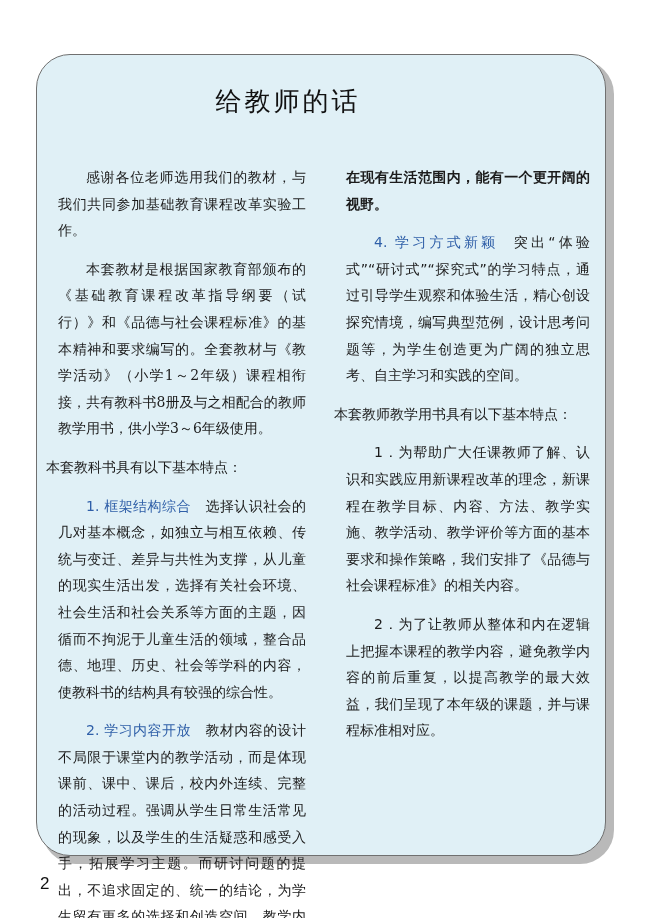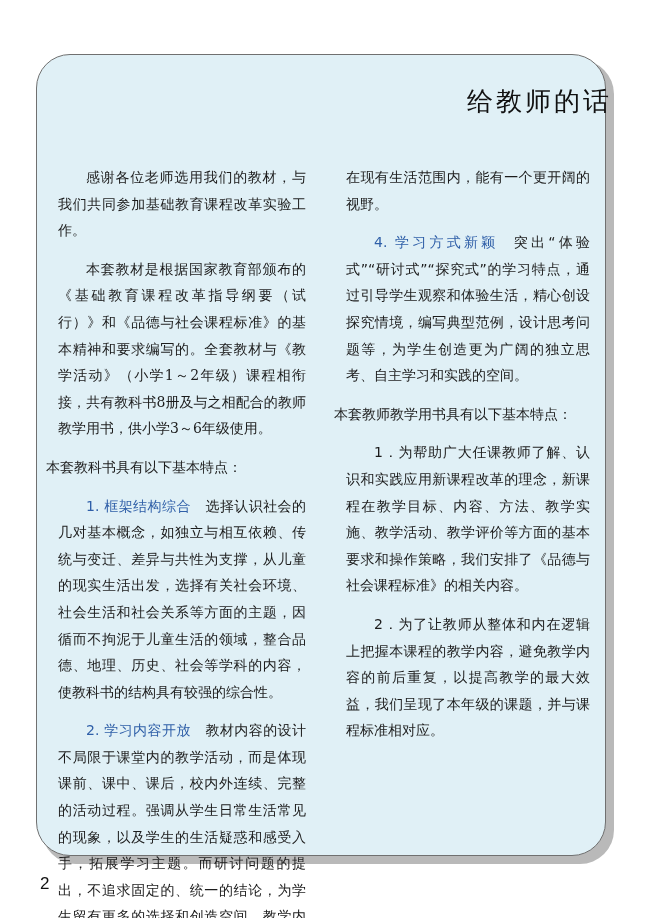--- a/index.html
+++ b/index.html
@@ -10,31 +10,31 @@
   .shadow {
     position: absolute; left: 42px; top: 60px; width: 572px; height: 804px;
     border-radius: 34px; background: #b9b9b9;
   }
   .panel {
     position: absolute; left: 36px; top: 54px; width: 570px; height: 802px;
     border-radius: 34px; background: #e0f0f6; border: 1.5px solid #707070;
     box-sizing: border-box;
   }
   .title {
-    position: absolute; left: 0; width: 576px; top: 84px; text-align: right;
-    font-family: "DejaVu Serif", serif; font-size: 26px; letter-spacing: 3px; color: #111; padding-left: 36px;
+    position: absolute; left: 0; width: 576px; top: 84px; text-align: center;
+    font-family: "DejaVu Serif", serif; font-size: 26px; letter-spacing: 3px; color: #111;
   }
   .col {
     position: absolute; top: 152px; font-size: 14px; line-height: 26.6px;
     text-align: justify; color: #1c1c1c;
   }
   .col.left { left: 46px; width: 272px; }
   .col.right { left: 334px; width: 268px; }
   .p { margin: 12px; text-indent: 2em; }
-  .p.noindent { text-indent: 0; }
+  .p.noindent { text-indent: 0; font-weight: bold; }
   .serifp { font-family: "DejaVu Serif", serif; }
   .subhead { margin: 0; font-weight: normal; text-indent: 0; }
   .label { color: #2f5fa8; }
   .num { color: #2f5fa8; }
   .page-num {
     position: absolute; left: 40px; top: 874px; font-size: 17px; color: #111;
     font-family: "Liberation Sans", sans-serif;
   }
 </style>
 </head>

